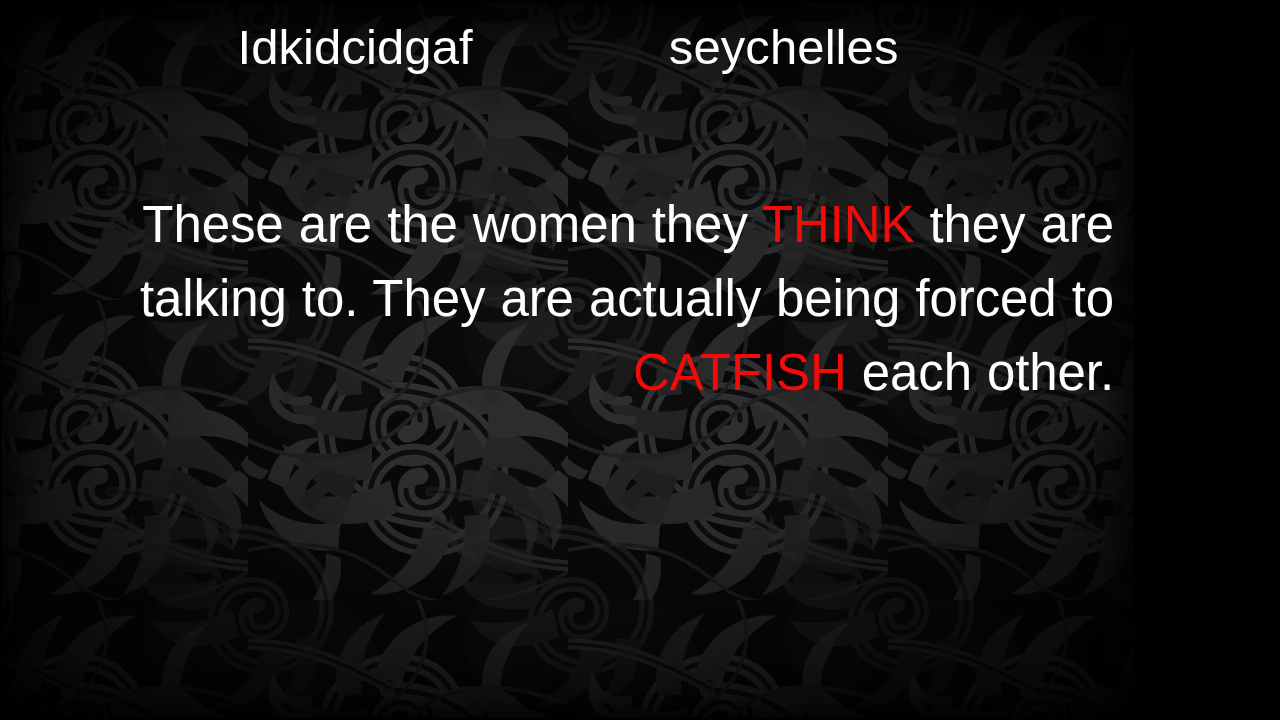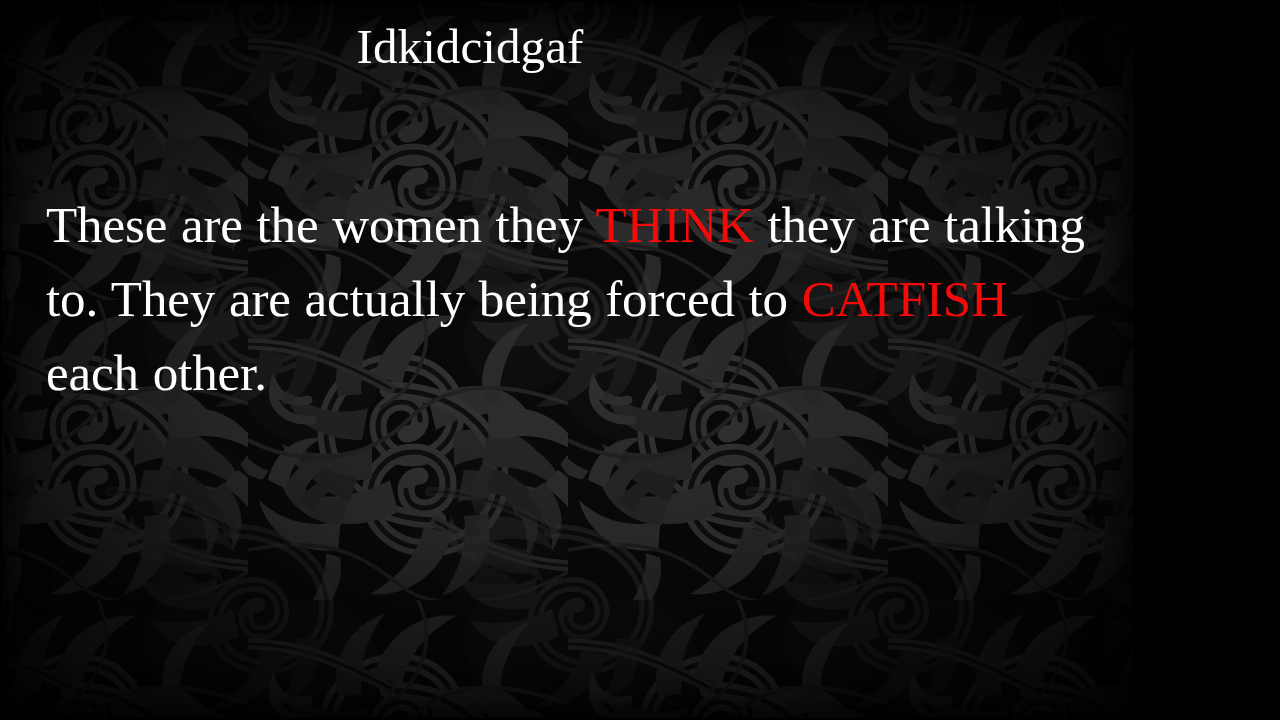--- a/index.html
+++ b/index.html
@@ -6,21 +6,21 @@
     margin: 0;
     padding: 0;
     background: #000;
   }
   #slide {
     position: relative;
     width: 1136px;
     height: 720px;
     overflow: hidden;
     background: #090909;
-    font-family: Liberation Serif, serif;
+    font-family: Liberation Sans, sans-serif;
   }
 
   
   #bg-damask {
     position: absolute;
     inset: 0;
     z-index: 0;
   }
   #bg-damask svg { display: block; width: 100%; height: 100%; }
 
@@ -81,21 +81,21 @@
     font-weight: 400;
     letter-spacing: .1px;
     white-space: pre;
   }
   .heading-left  { margin-right: 196px; }
 
   .para {
     position: absolute;
     left: 46px;
     right: 22px;
-    text-align: left;
+    text-align: right;
     font-size: 51px;
     line-height: 74px;
     font-weight: 400;
     letter-spacing: -.1px;
     word-spacing: 1px;
   }
   #para-1 { top: 137px; }
   #para-2 { top: 444px; }
 
   .em-red { color: #f50a0a; }
@@ -183,19 +183,20 @@
   </div>
 
   <div id="bg-grain"></div>
   <div id="bg-vignette"></div>
   <div id="bg-edge"></div>
 
   <div id="content">
 
     <div class="headings">
       <span class="heading heading-left">Idkidcidgaf</span>
+      <span class="heading heading-right">seychelles</span>
     </div>
 
     <p class="para" id="para-1"><span>These are the women they </span><span class="em-red">THINK</span><span> they are talking to. They are actually being forced to </span><span class="em-red">CATFISH</span><span> each other.</span></p>
 
 
   </div>
 </div>
 
 </body></html>

